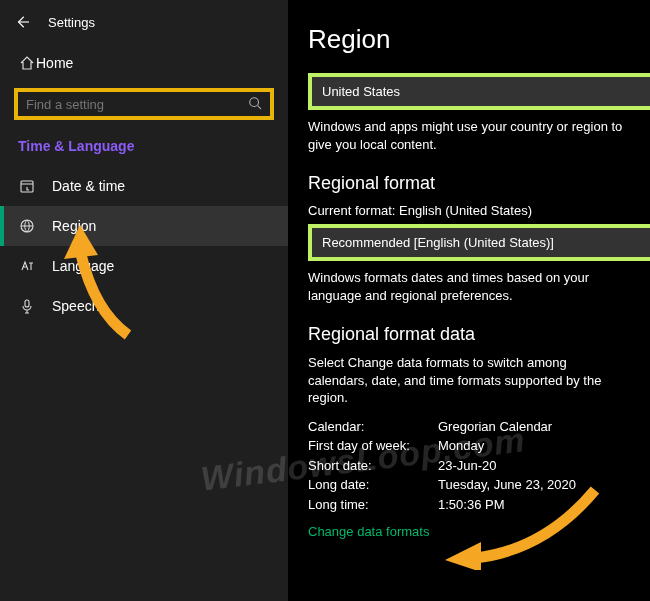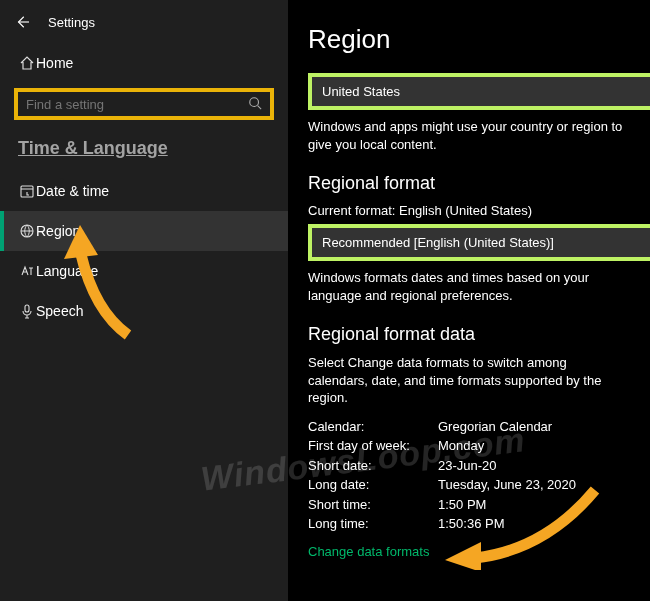--- a/index.html
+++ b/index.html
@@ -65,29 +65,29 @@
     }
     .search-input {
       background: transparent;
       border: none;
       color: #999;
       font-size: 13px;
       outline: none;
       width: 100%;
     }
     .section-title {
-      color: #a3a3a3;
-      font-size: 18px;
+      color: #8b5cf6;
+      font-size: 14px;
       font-weight: 600;
       padding: 4px 18px 12px 18px;
-      text-decoration: underline;
     }
     .nav-item {
       display: flex;
       align-items: center;
+      gap: 16px;
       padding: 11px 18px;
       position: relative;
       cursor: default;
     }
     .nav-item.active {
       background: #333333;
     }
     .nav-item.active::before {
       content: "";
       position: absolute;
@@ -306,24 +306,20 @@
     </div>
     <div class="format-row">
       <div class="format-key">Short date:</div>
       <div class="format-val">23-Jun-20</div>
     </div>
     <div class="format-row">
       <div class="format-key">Long date:</div>
       <div class="format-val">Tuesday, June 23, 2020</div>
     </div>
     <div class="format-row">
-      <div class="format-key">Short time:</div>
-      <div class="format-val">1:50 PM</div>
-    </div>
-    <div class="format-row">
       <div class="format-key">Long time:</div>
       <div class="format-val">1:50:36 PM</div>
     </div>
   </div>
 
   <a class="link-accent">Change data formats</a>
 </div>
 
 <svg class="arrow1" viewBox="0 0 100 120">
   <path d="M70 110 Q35 85 22 25" stroke="#f5a623" stroke-width="11" fill="none"></path>

